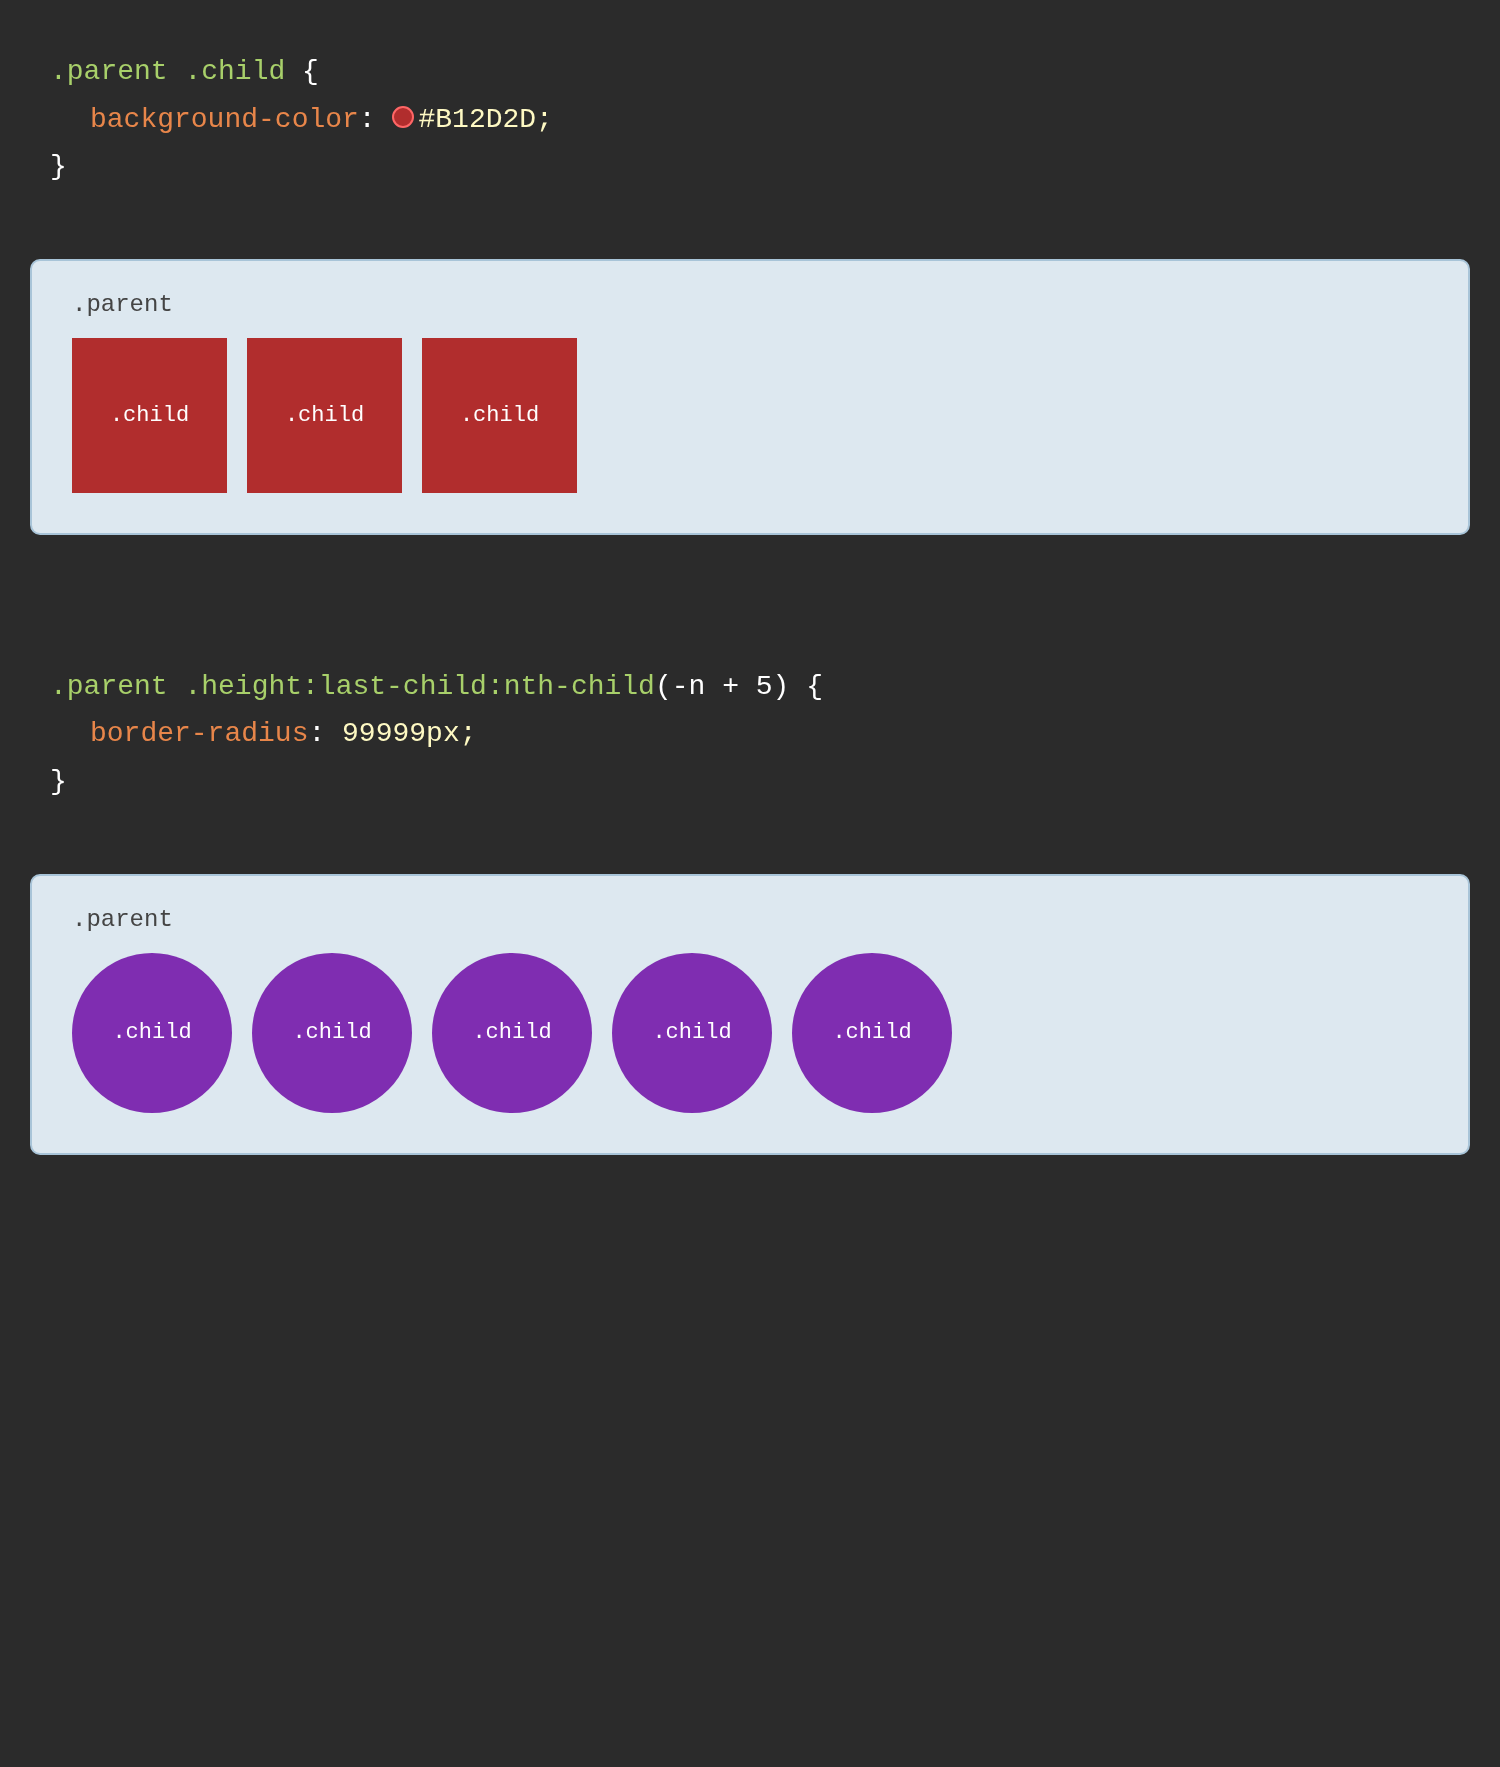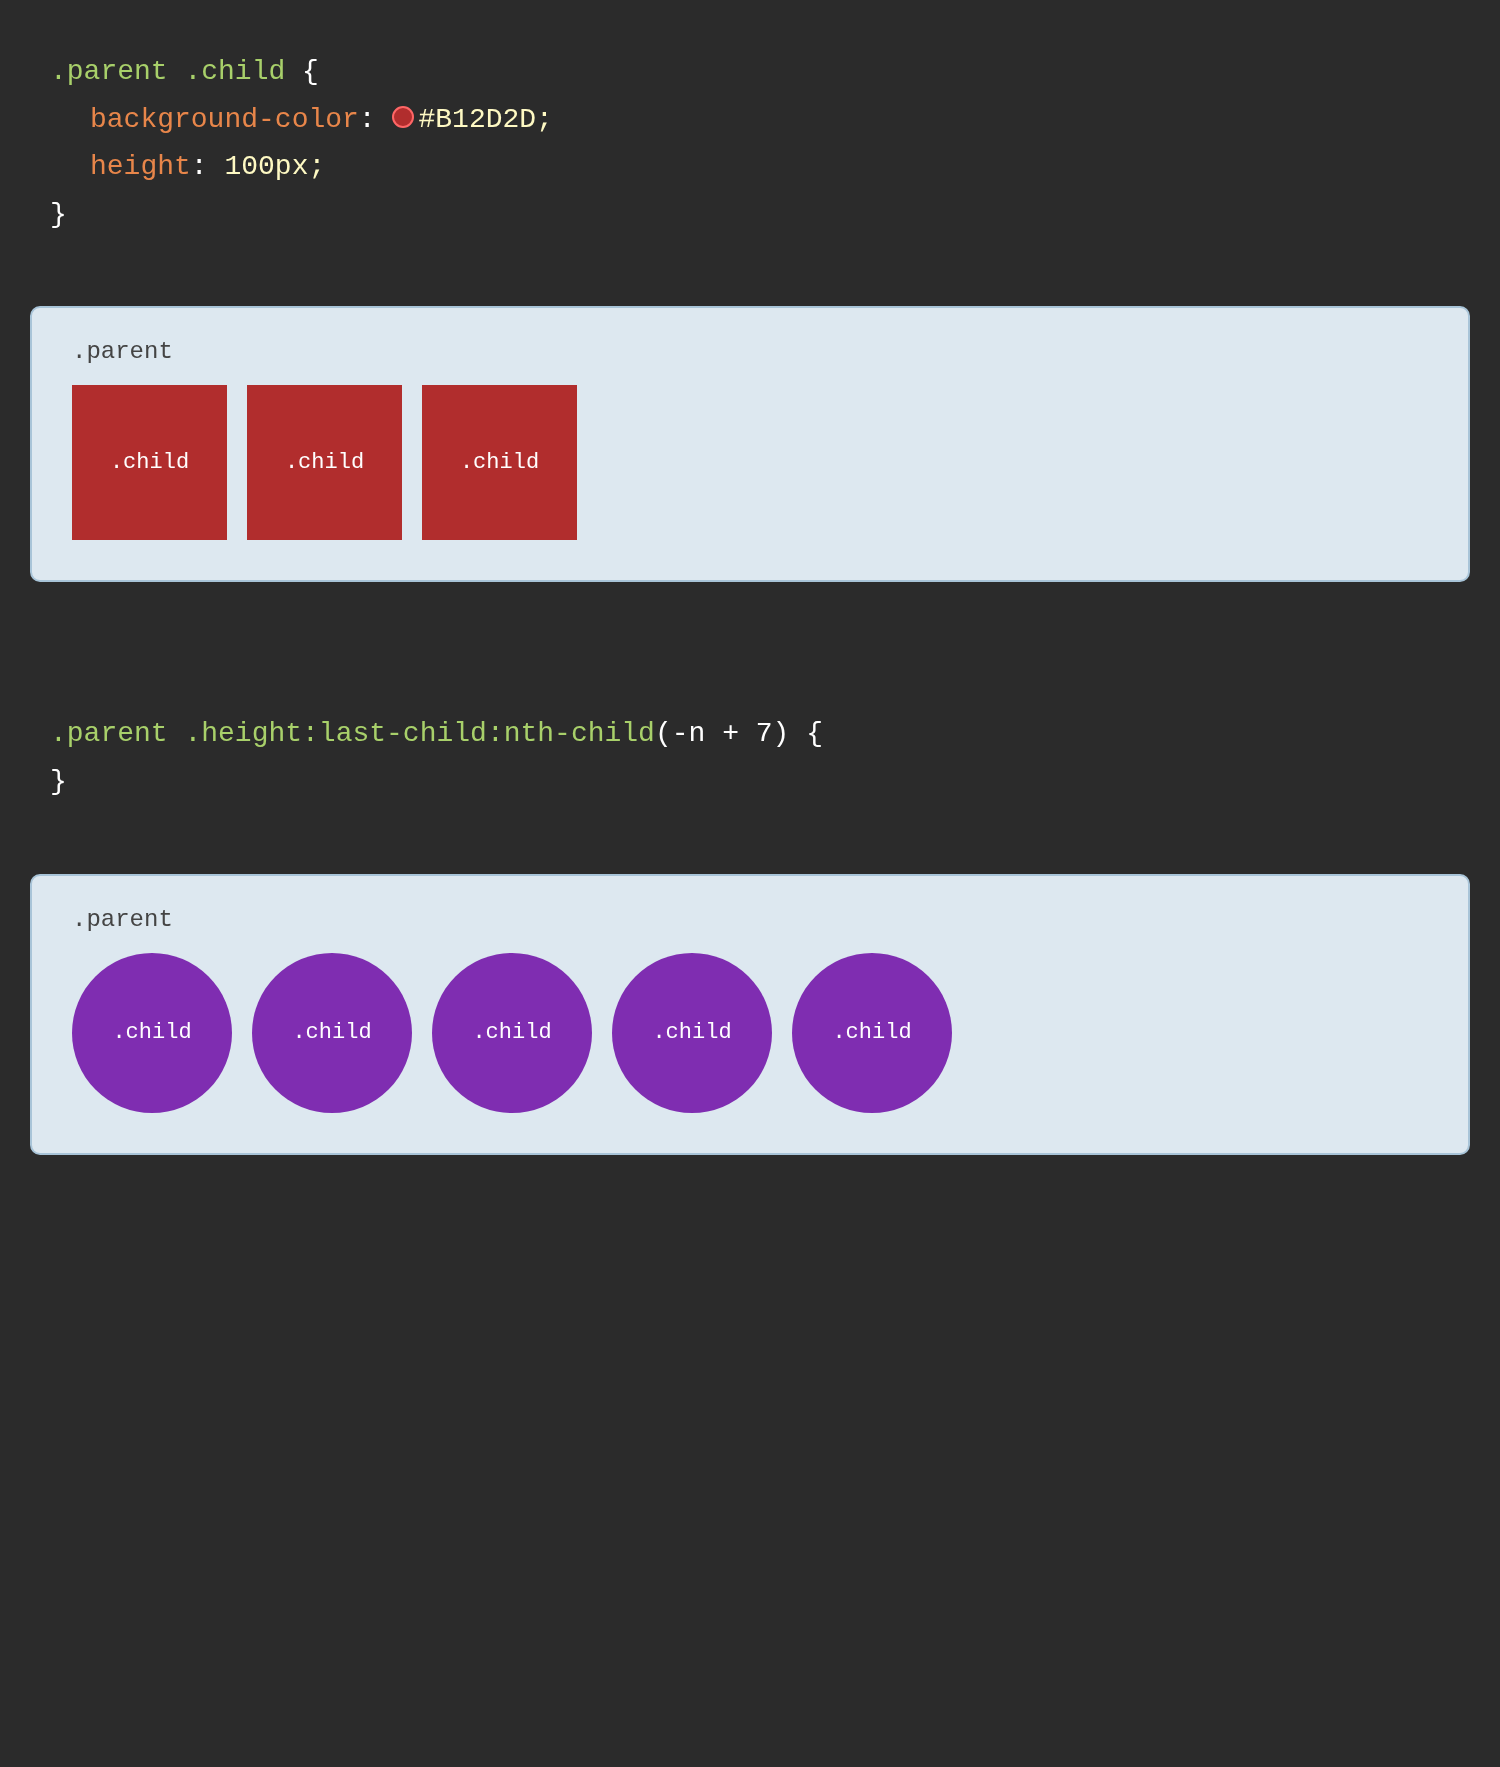--- a/index.html
+++ b/index.html
@@ -104,24 +104,20 @@
 <body>
 
 <div class="code-block">
   <div>
     <span class="code-selector">.parent .child</span><span class="code-brace"> {</span>
   </div>
   <div class="code-indent">
     <span class="code-property">background-color</span><span class="code-colon">:</span>
     <span class="code-color-swatch" style="background-color: #B12D2D; border: 2px solid #ff6666;"></span><span class="code-value">#B12D2D;</span>
   </div>
-  <div class="code-indent">
-    <span class="code-property">height</span><span class="code-colon">:</span>
-    <span class="code-value"> </span><span class="code-value">100px;</span>
-  </div>
   <div>
     <span class="code-brace">}</span>
   </div>
 </div>
 
 <div class="demo-section">
   <div class="demo-container">
     <div class="demo-label">.parent</div>
     <div class="parent-squares">
       <div class="child-square">.child</div>
@@ -130,21 +126,25 @@
     </div>
   </div>
 </div>
 
 <div class="separator"></div>
 
 <div class="code-block">
   <div>
     <span class="code-selector">.parent</span>
     <span class="code-selector"> </span>
-    <span class="code-selector">.height:last-child:nth-child</span><span class="code-brace">(-n + 7)</span><span class="code-brace"> {</span>
+    <span class="code-selector">.height:last-child:nth-child</span><span class="code-brace">(-n + 5)</span><span class="code-brace"> {</span>
+  </div>
+  <div class="code-indent">
+    <span class="code-property">border-radius</span><span class="code-colon">:</span>
+    <span class="code-value"> </span><span class="code-value">99999px;</span>
   </div>
   <div>
     <span class="code-brace">}</span>
   </div>
 </div>
 
 <div class="demo-section">
   <div class="demo-container">
     <div class="demo-label">.parent</div>
     <div class="parent-circles">

